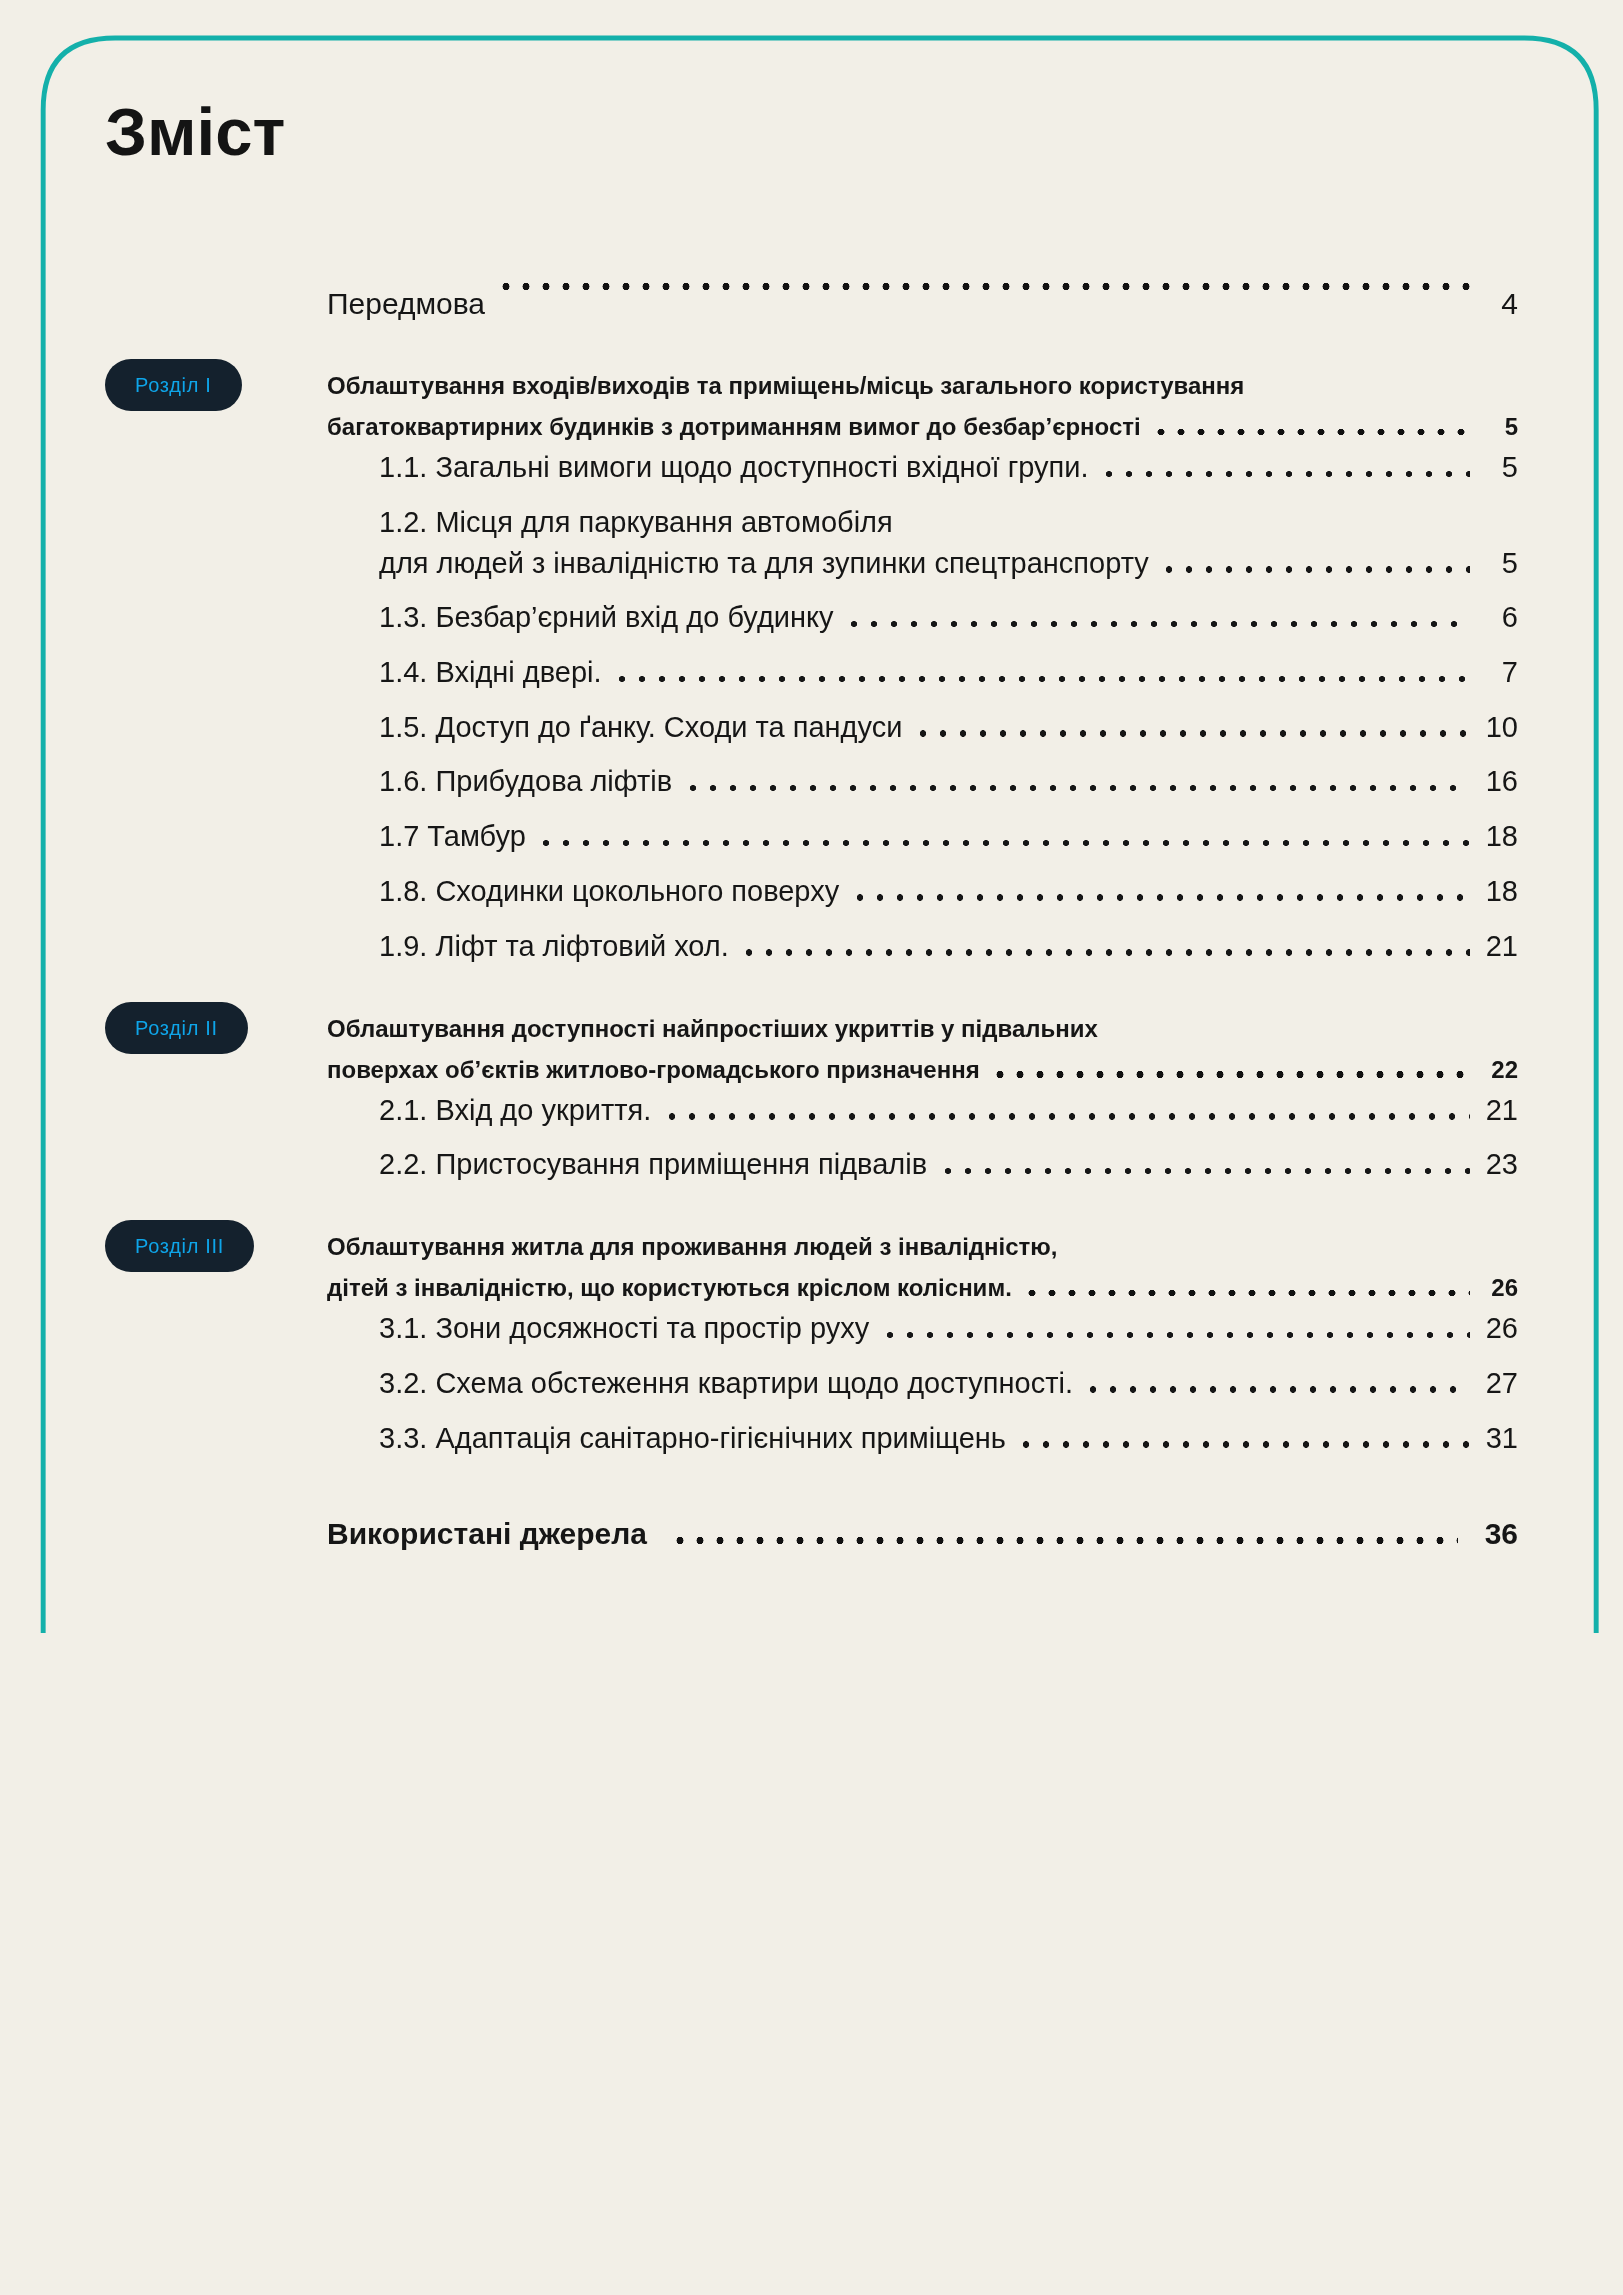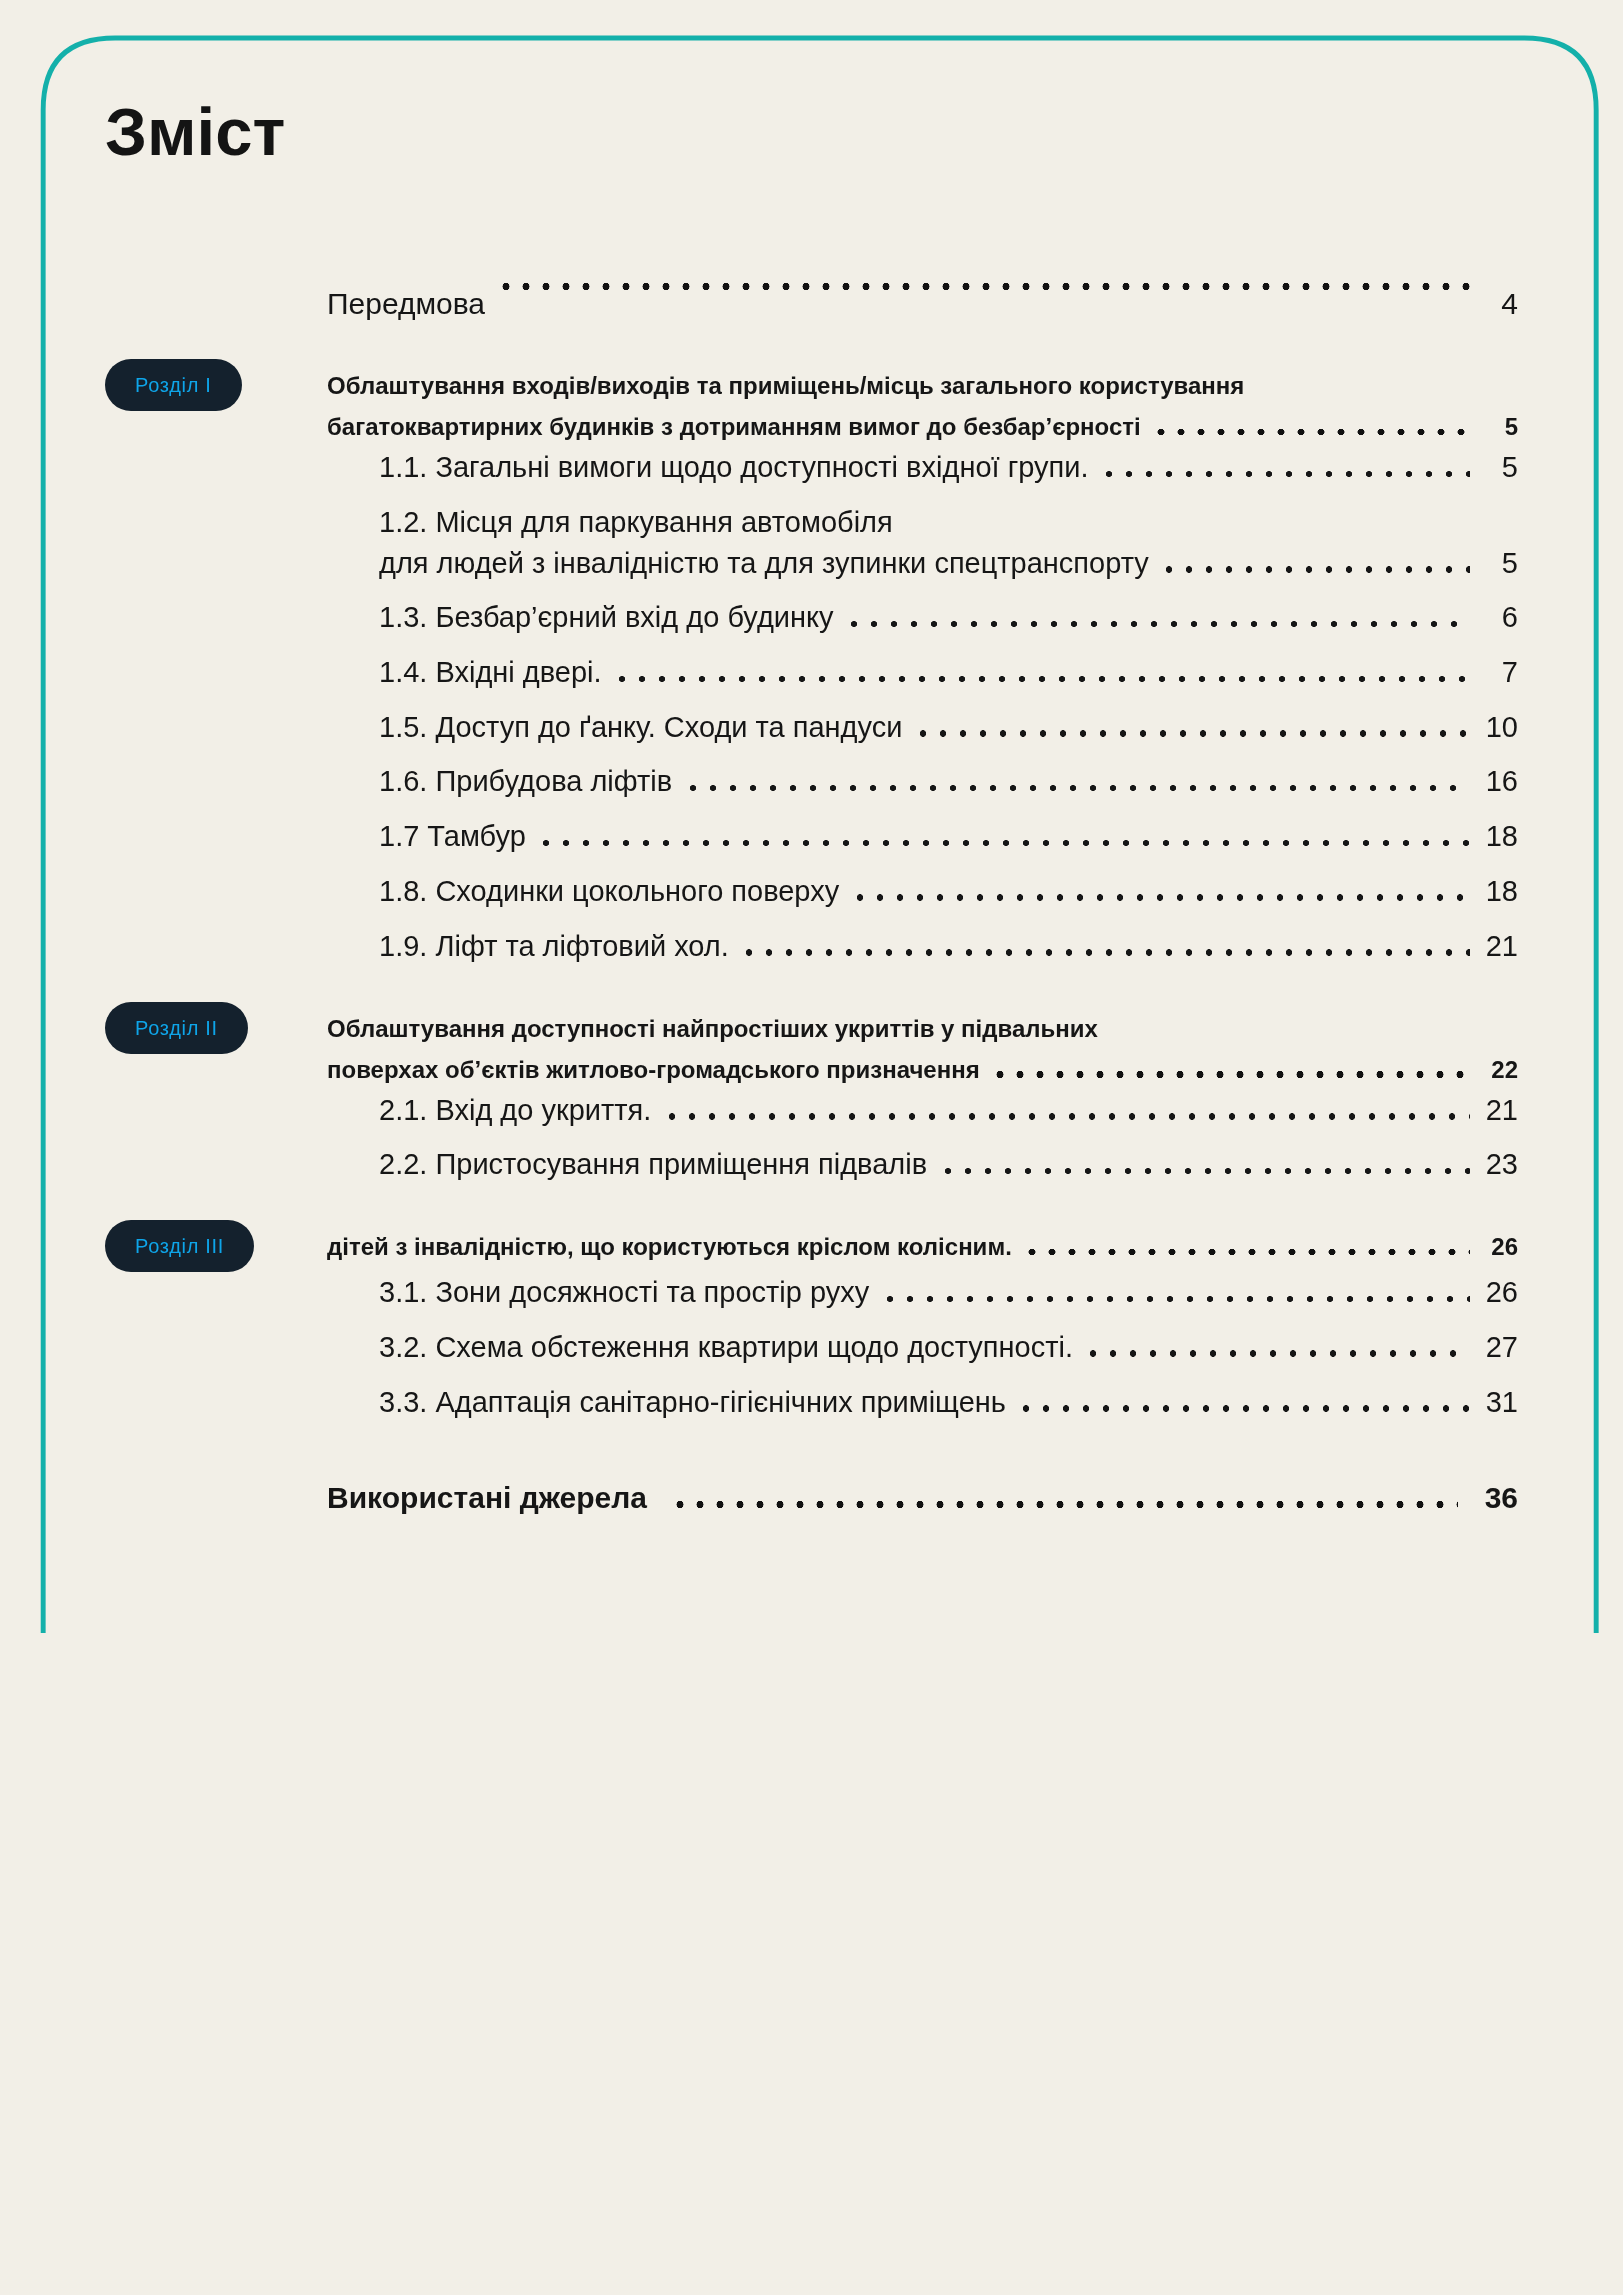--- a/index.html
+++ b/index.html
@@ -212,20 +212,21 @@
                 <span class="leader"></span>
                 <span class="num">23</span>
               </div>
             </div>
           </div>
         </div>
         <div class="section-block">
           <div class="section">
             <div class="badge-col"><span class="badge">Розділ III</span></div>
             <div class="heading-col bold">
+              <div class="line">Облаштування житла для проживання людей з інвалідністю,</div>
               <div class="row bold">
                 <span class="txt line">дітей з інвалідністю, що користуються кріслом колісним.</span>
                 <span class="leader"></span>
                 <span class="num">26</span>
               </div>
             </div>
           </div>
           <div class="items">
             <div class="item">
               <div class="row ">

